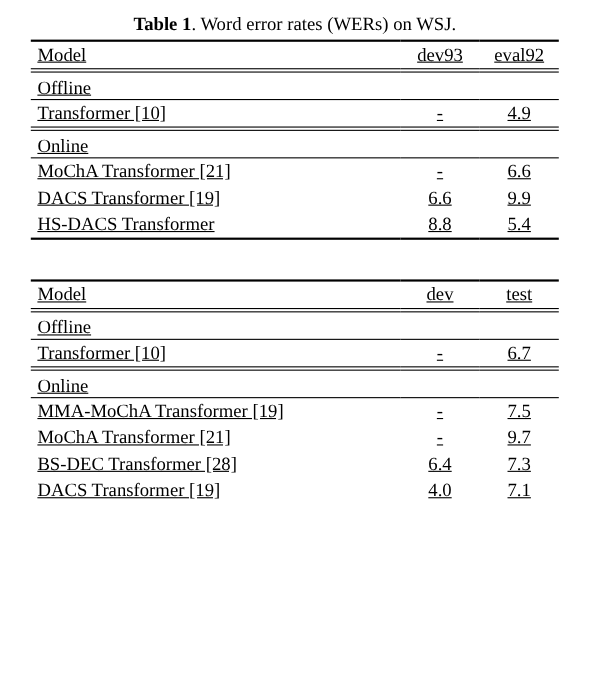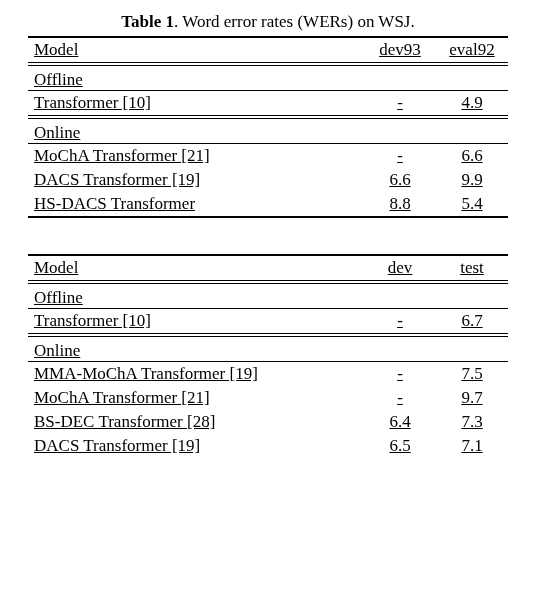--- a/index.html
+++ b/index.html
@@ -129,18 +129,18 @@
       <td class="num">-</td>
       <td class="num">9.7</td>
     </tr>
     <tr>
       <td>BS-DEC Transformer [28]</td>
       <td class="num">6.4</td>
       <td class="num">7.3</td>
     </tr>
     <tr>
       <td>DACS Transformer [19]</td>
-      <td class="num">6.5</td>
+      <td class="num">4.0</td>
       <td class="num">7.1</td>
     </tr>
   </tbody>
     </table>
 </div>
 
 </body></html>

